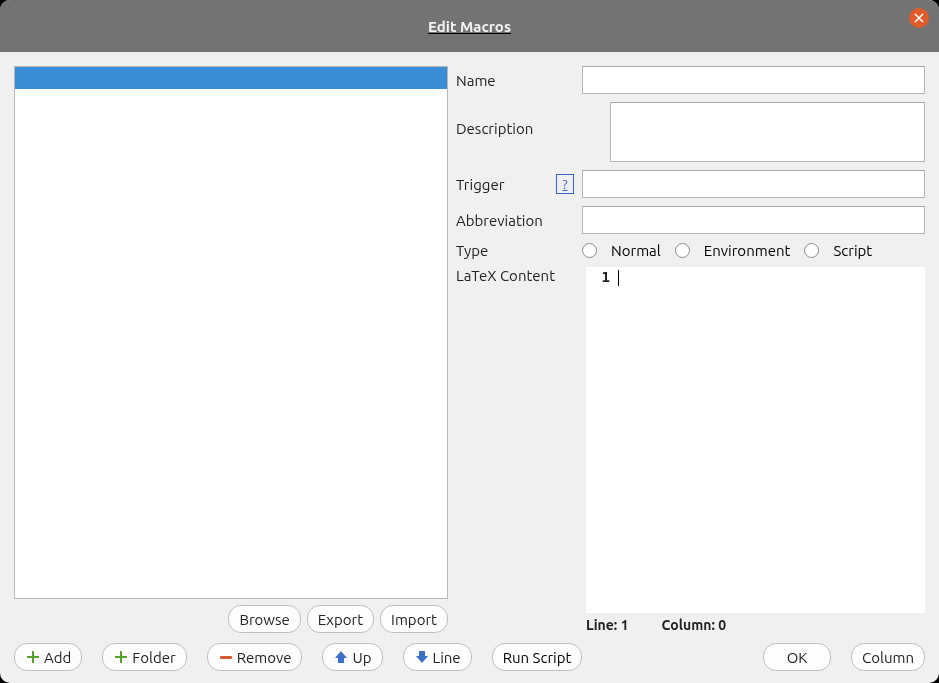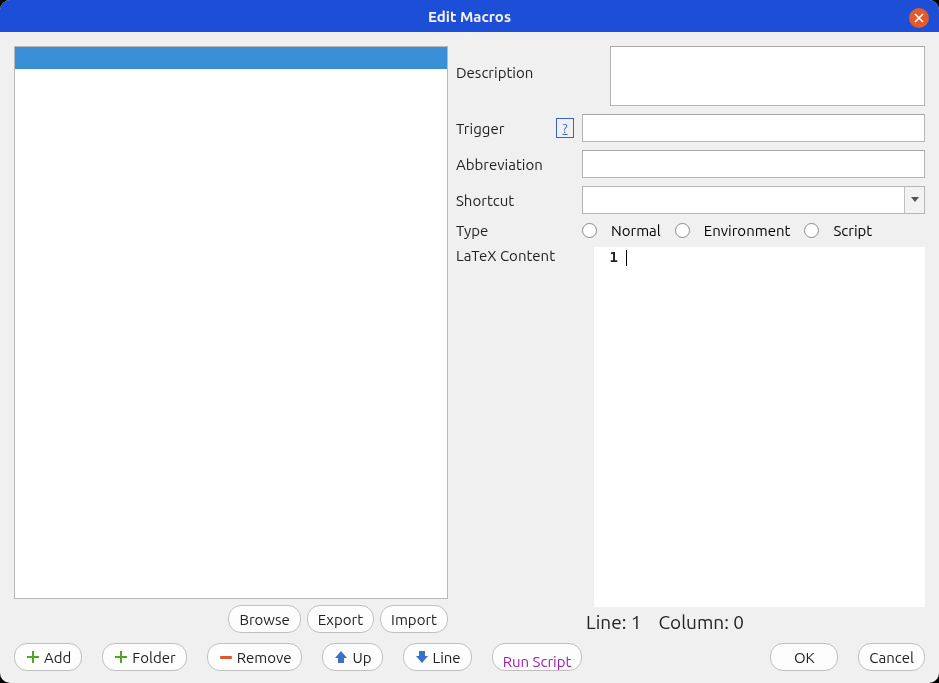--- a/index.html
+++ b/index.html
@@ -12,25 +12,26 @@
     overflow: hidden;
   }
   .window {
     width: 939px; height: 683px;
     background: #f0f0f0;
     border-radius: 10px;
     overflow: hidden;
     display: flex; flex-direction: column;
   }
   .titlebar {
-    height: 32px;
-    background: #1d4ed8;
+    height: 52px;
+    background: #737373;
     display: flex; align-items: center;
     position: relative;
     flex-shrink: 0;
+    text-decoration: underline;
   }
   .titlebar-title {
     color: #f2f2f2;
     font-weight: bold;
     font-size: 15px;
     margin: 0 auto;
   }
   .titlebar-close {
     position: absolute; right: 10px; top: 8px;
     width: 20px; height: 20px;
@@ -80,23 +81,22 @@
     display: inline-flex;
     align-items: center;
     justify-content: center;
     gap: 3px;
     font-size: 15px;
     color: #222;
     cursor: pointer;
     user-select: none;
   }
   .btn.disabled {
-    color: #a21caf;
+    color: #000000;
     cursor: default;
-    align-items: flex-end;
   }
   .right-col {
     flex: 1;
     display: flex; flex-direction: column;
     gap: 0;
   }
   .form-row {
     display: flex;
     align-items: center;
     gap: 8px;
@@ -166,21 +166,21 @@
     cursor: pointer;
   }
   .radio-circle {
     width: 15px; height: 15px;
     border-radius: 50%;
     border: 1px solid #8a8a8a;
     background: #fff;
   }
   .editor-row {
     display: flex;
-    gap: 20px;
+    gap: 12px;
     flex: 1;
     min-height: 0;
   }
   .editor-area {
     flex: 1;
     display: flex;
     background: #fff;
   }
   .gutter {
     width: 30px;
@@ -201,24 +201,25 @@
   }
   .cursor {
     display:inline-block;
     width: 1px; height: 16px;
     background: #000;
     vertical-align: middle;
     margin-left: 2px;
   }
   .status-row {
     display: flex;
-    gap: 17px;
+    gap: 33px;
     padding: 4px 0 0 130px;
-    font-size: 19px;
+    font-size: 14px;
     color: #222;
+    font-weight: bold;
   }
   .bottom-row {
     display: flex;
     align-items: center;
     gap: 20px;
     padding: 4px 0 6px 0;
   }
   .bottom-row .spacer { flex: 1; }
   .icon {
     display: inline-flex; align-items: center; justify-content: center;
@@ -253,50 +254,43 @@
               <span>Export</span>
             </div>
           <div class="btn">
               <span>Import</span>
             </div>
         </div>
       </div>
 
       <div class="right-col">
 
+        <div class="form-row">
+          <div class="form-label">Name</div>
+          <input class="text-input" type="text" value="" style="">
+        </div>
 
         <div class="form-row tall">
           <div class="form-label" style="padding-top:18px">Description</div>
           <textarea class="text-area" style=""></textarea>
         </div>
 
         <div class="form-row">
           <div class="form-label" style="width:92px">Trigger</div>
           <div class="help-box">
               <span>?</span>
             </div>
           <input class="text-input" type="text" value="" style="">
         </div>
 
         <div class="form-row">
           <div class="form-label">Abbreviation</div>
           <input class="text-input" type="text" value="" style="">
         </div>
 
-        <div class="form-row">
-          <div class="form-label">Shortcut</div>
-          <div class="combo">
-            <div class="combo-field"></div>
-            <div class="combo-btn">
-              <svg viewBox="0 0 8 6">
-                  <path d="M0 0 L8 0 L4 5 Z" fill="#555"></path>
-                </svg>
-            </div>
-          </div>
-        </div>
 
         <div class="form-row">
           <div class="form-label">Type</div>
           <div class="radios">
             <div class="radio">
               <span class="radio-circle"></span>
               <span>Normal</span>
             </div>
             <div class="radio">
               <span class="radio-circle"></span>
@@ -366,17 +360,17 @@
         <span>Line</span>
       </div>
       <div class="btn disabled">
         <span>Run Script</span>
       </div>
       <div class="spacer"></div>
       <div class="btn" style="min-width:68px">
           <span>OK</span>
         </div>
       <div class="btn">
-          <span>Cancel</span>
+          <span>Column</span>
         </div>
     </div>
   </div>
 </div>
 
 </body></html>

